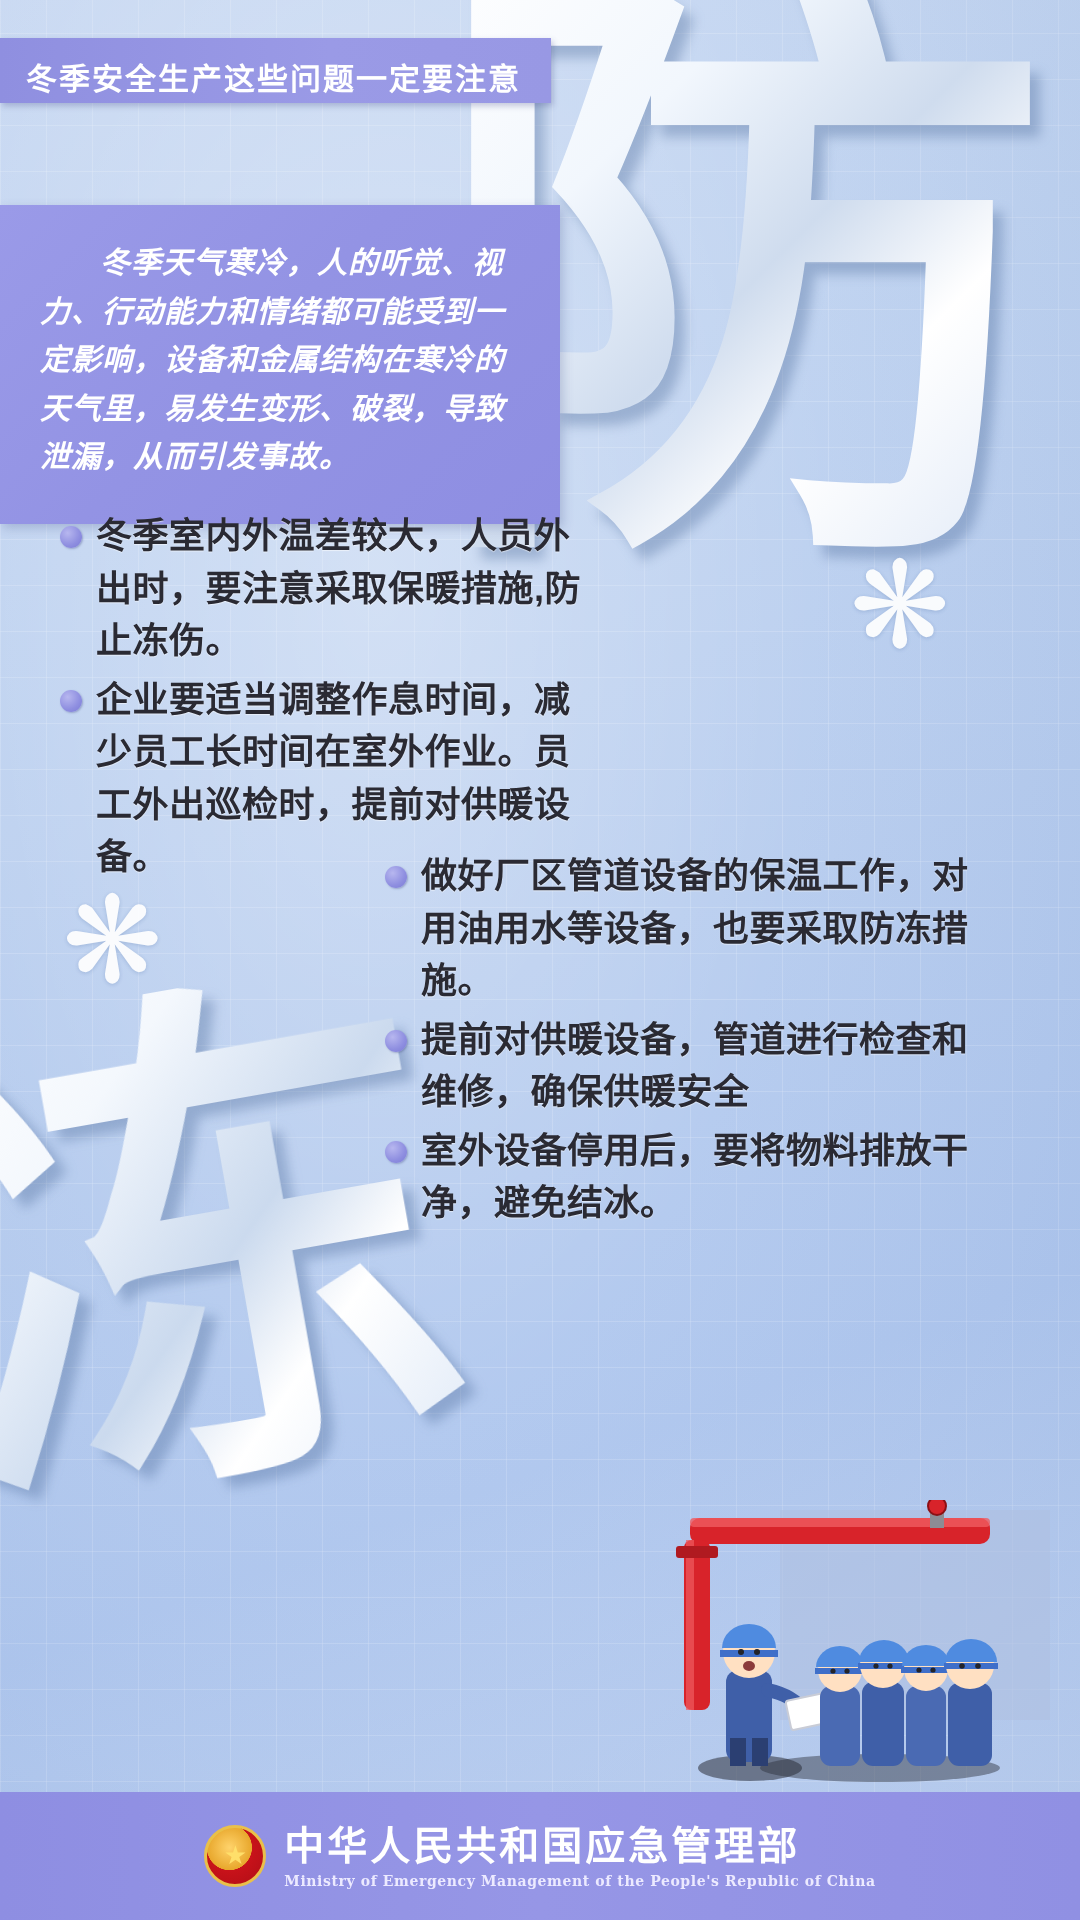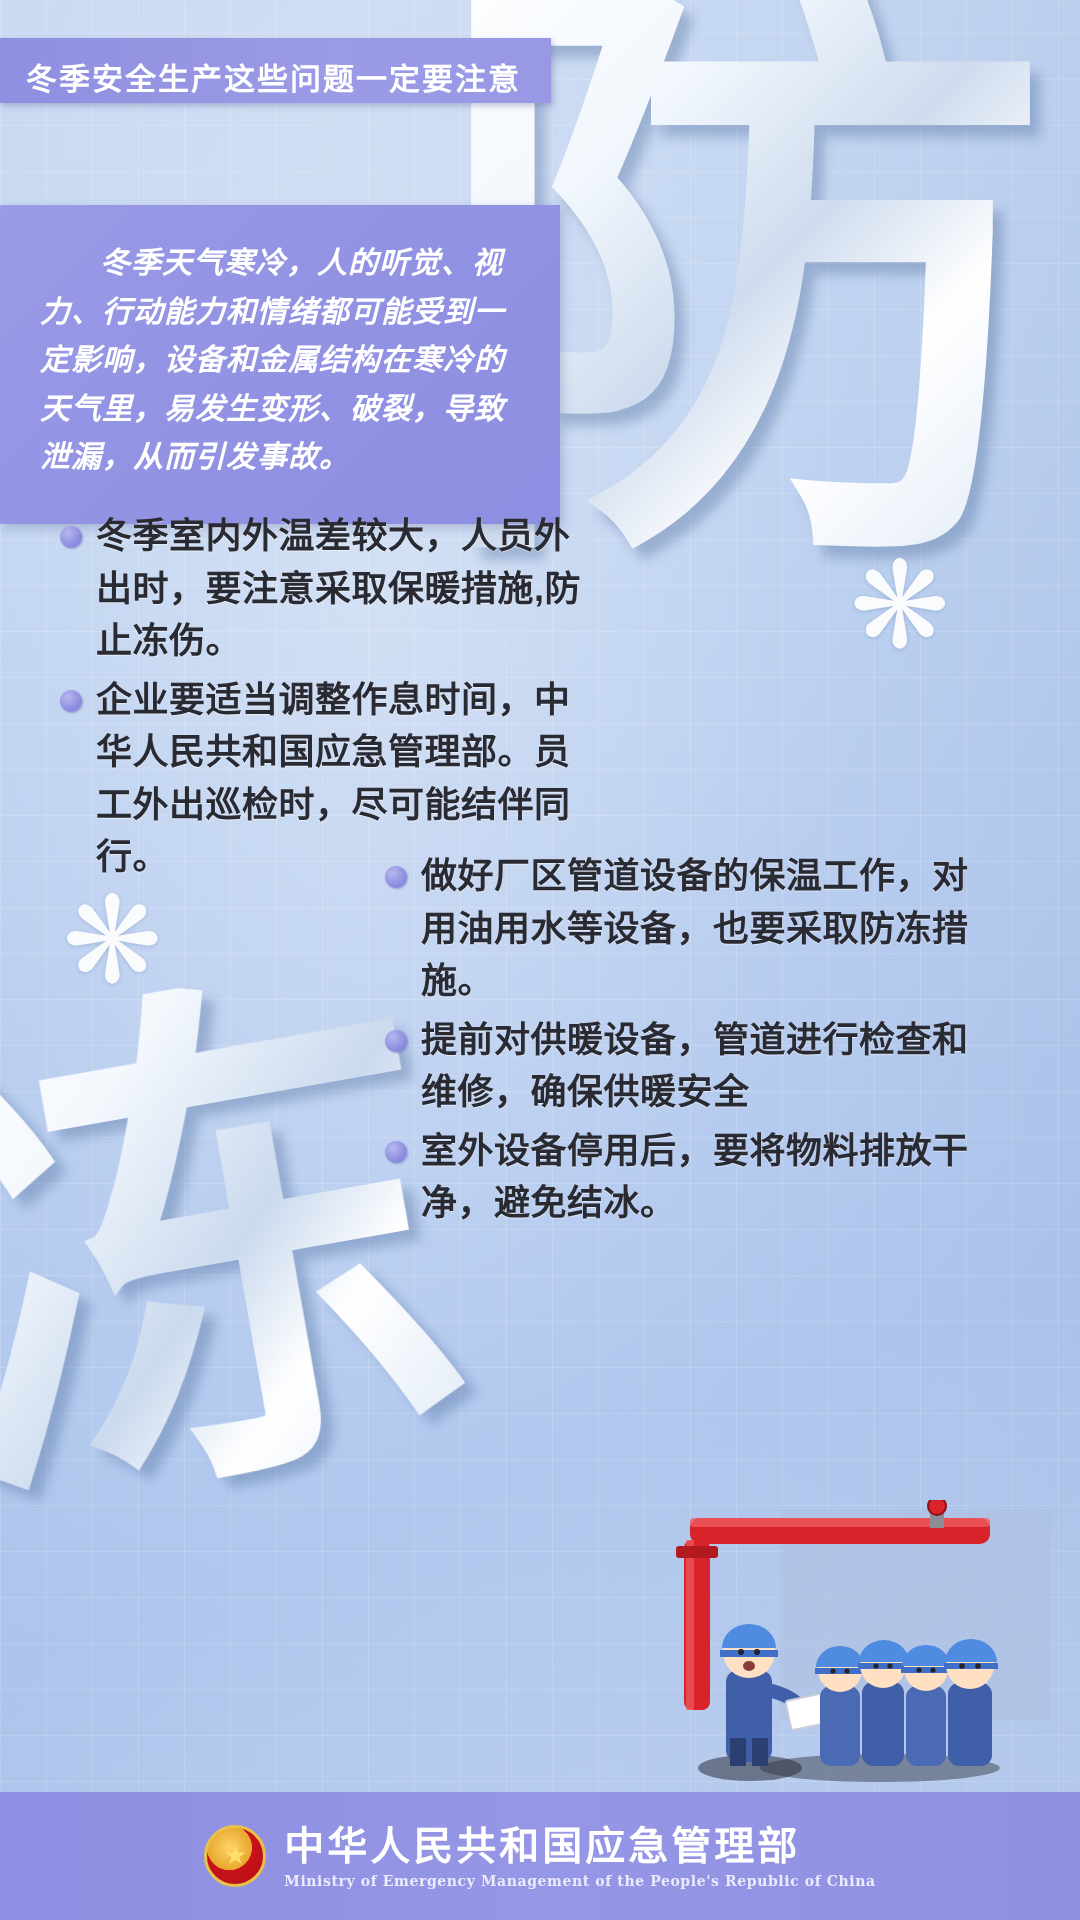--- a/index.html
+++ b/index.html
@@ -233,21 +233,21 @@
   <div class="snowflake snow-1">❋</div>
   <div class="snowflake snow-2">❋</div>
 
   <div class="bullet-block block-left">
     <div class="bullet-item">
       <span class="dot"></span>
       <span class="bullet-text">冬季室内外温差较大，人员外出时，要注意采取保暖措施,防止冻伤。</span>
     </div>
     <div class="bullet-item">
       <span class="dot"></span>
-      <span class="bullet-text">企业要适当调整作息时间，中华人民共和国应急管理部。员工外出巡检时，尽可能结伴同行。</span>
+      <span class="bullet-text">企业要适当调整作息时间，减少员工长时间在室外作业。员工外出巡检时，提前对供暖设备。</span>
     </div>
   </div>
 
   <div class="bullet-block block-right">
     <div class="bullet-item">
       <span class="dot"></span>
       <span class="bullet-text">做好厂区管道设备的保温工作，对用油用水等设备，也要采取防冻措施。</span>
     </div>
     <div class="bullet-item">
       <span class="dot"></span>

